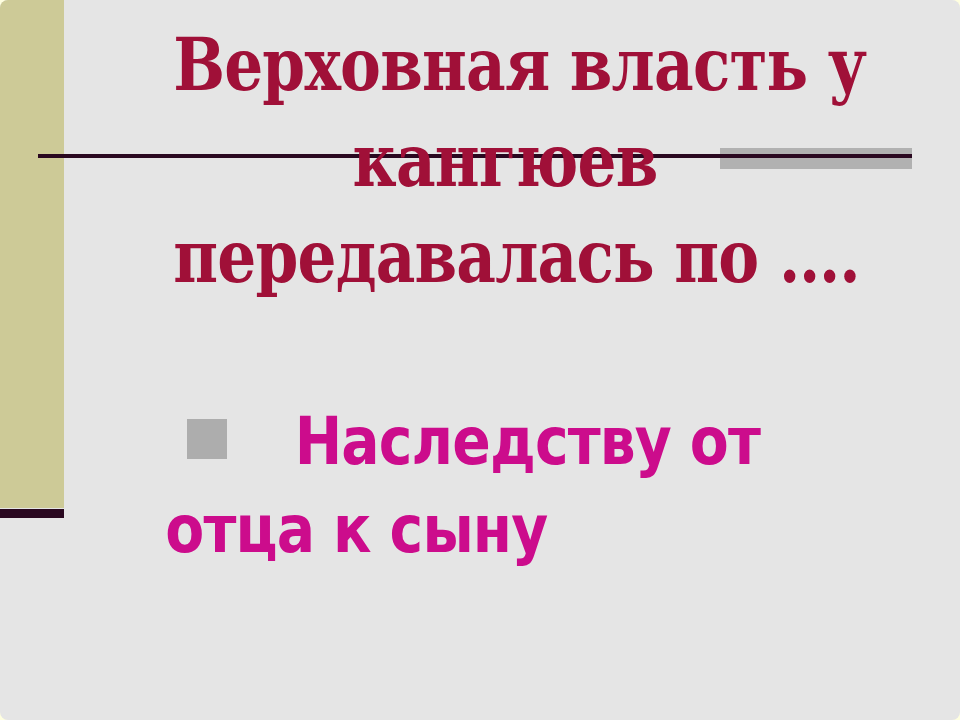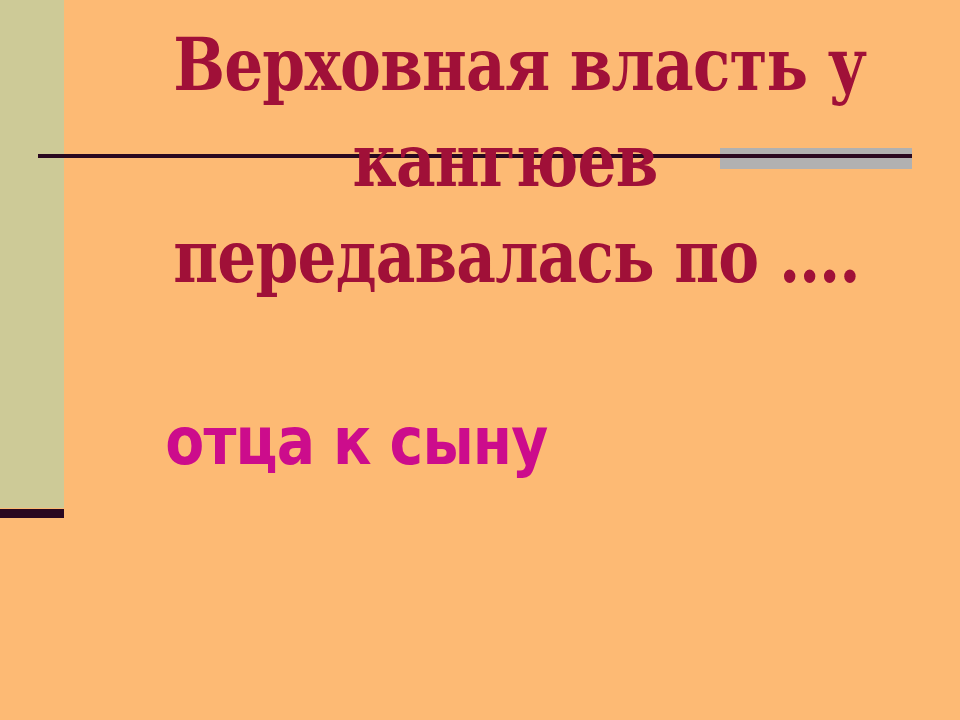--- a/index.html
+++ b/index.html
@@ -12,22 +12,23 @@
     height: 720px;
     background: #ffffe0;
     font-family: "Liberation Serif", serif;
     overflow: hidden;
   }
 
   #slide {
     position: relative;
     width: 960px;
     height: 720px;
-    background: #fdba74;
+    background: #e5e5e5;
     overflow: hidden;
+    border-radius: 8px;
   }
 
   
   .side-band {
     position: absolute;
     left: 0;
     top: 0;
     width: 64px;
     height: 508px;
     background: #cdca97;
@@ -133,16 +134,20 @@
   <div class="gray-tab"></div>
   <div class="rule"></div>
 
   <div class="title-block">
     <span class="title-line l1">Верховная власть у</span>
     <span class="title-line l2">кангюев</span>
     <span class="title-line l3">передавалась по ….</span>
   </div>
 
   <div class="body-block">
+    <div class="bullet-row">
+      <span class="bullet-square"></span>
+      <span class="body-line b1">Наследству от</span>
+    </div>
     <span class="body-line b2">отца к сыну</span>
   </div>
 
 </div>
 
 </body></html>

